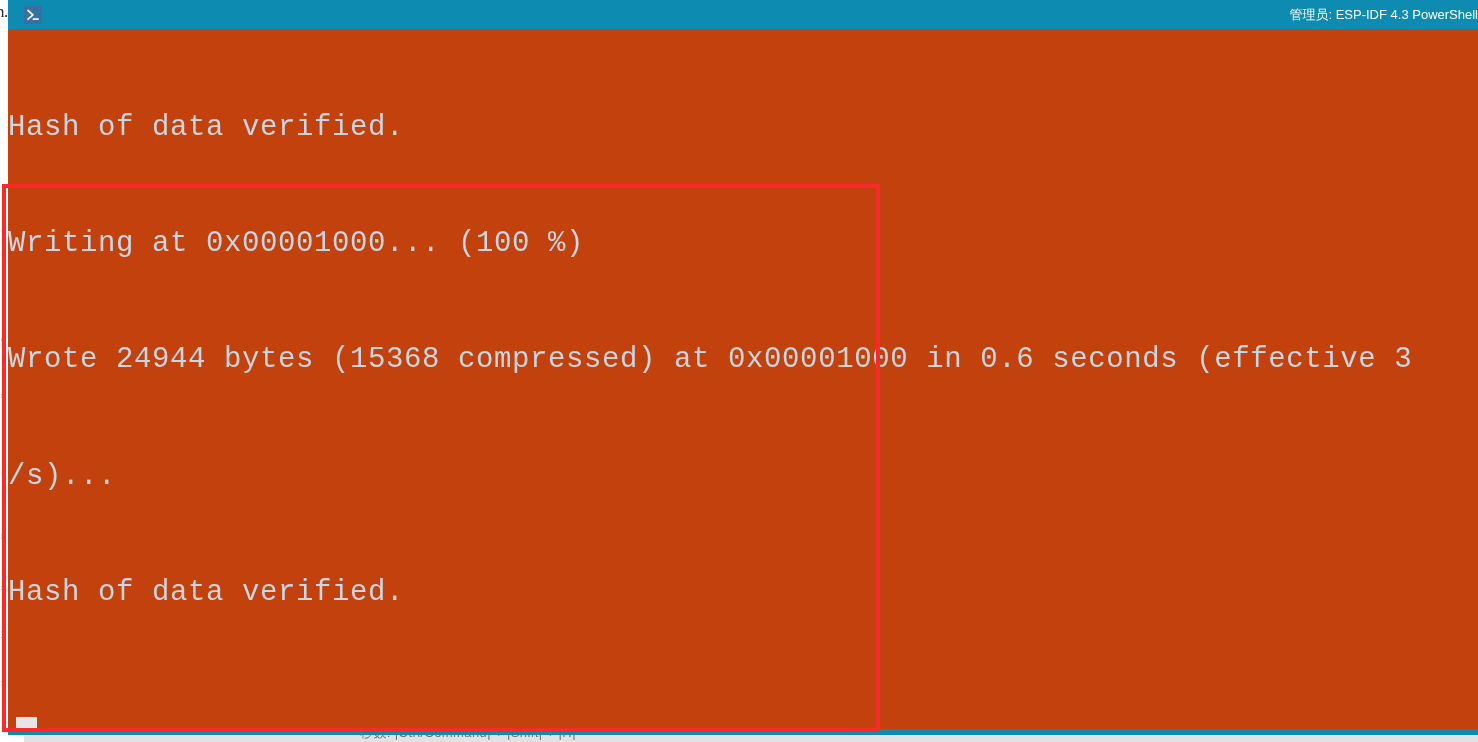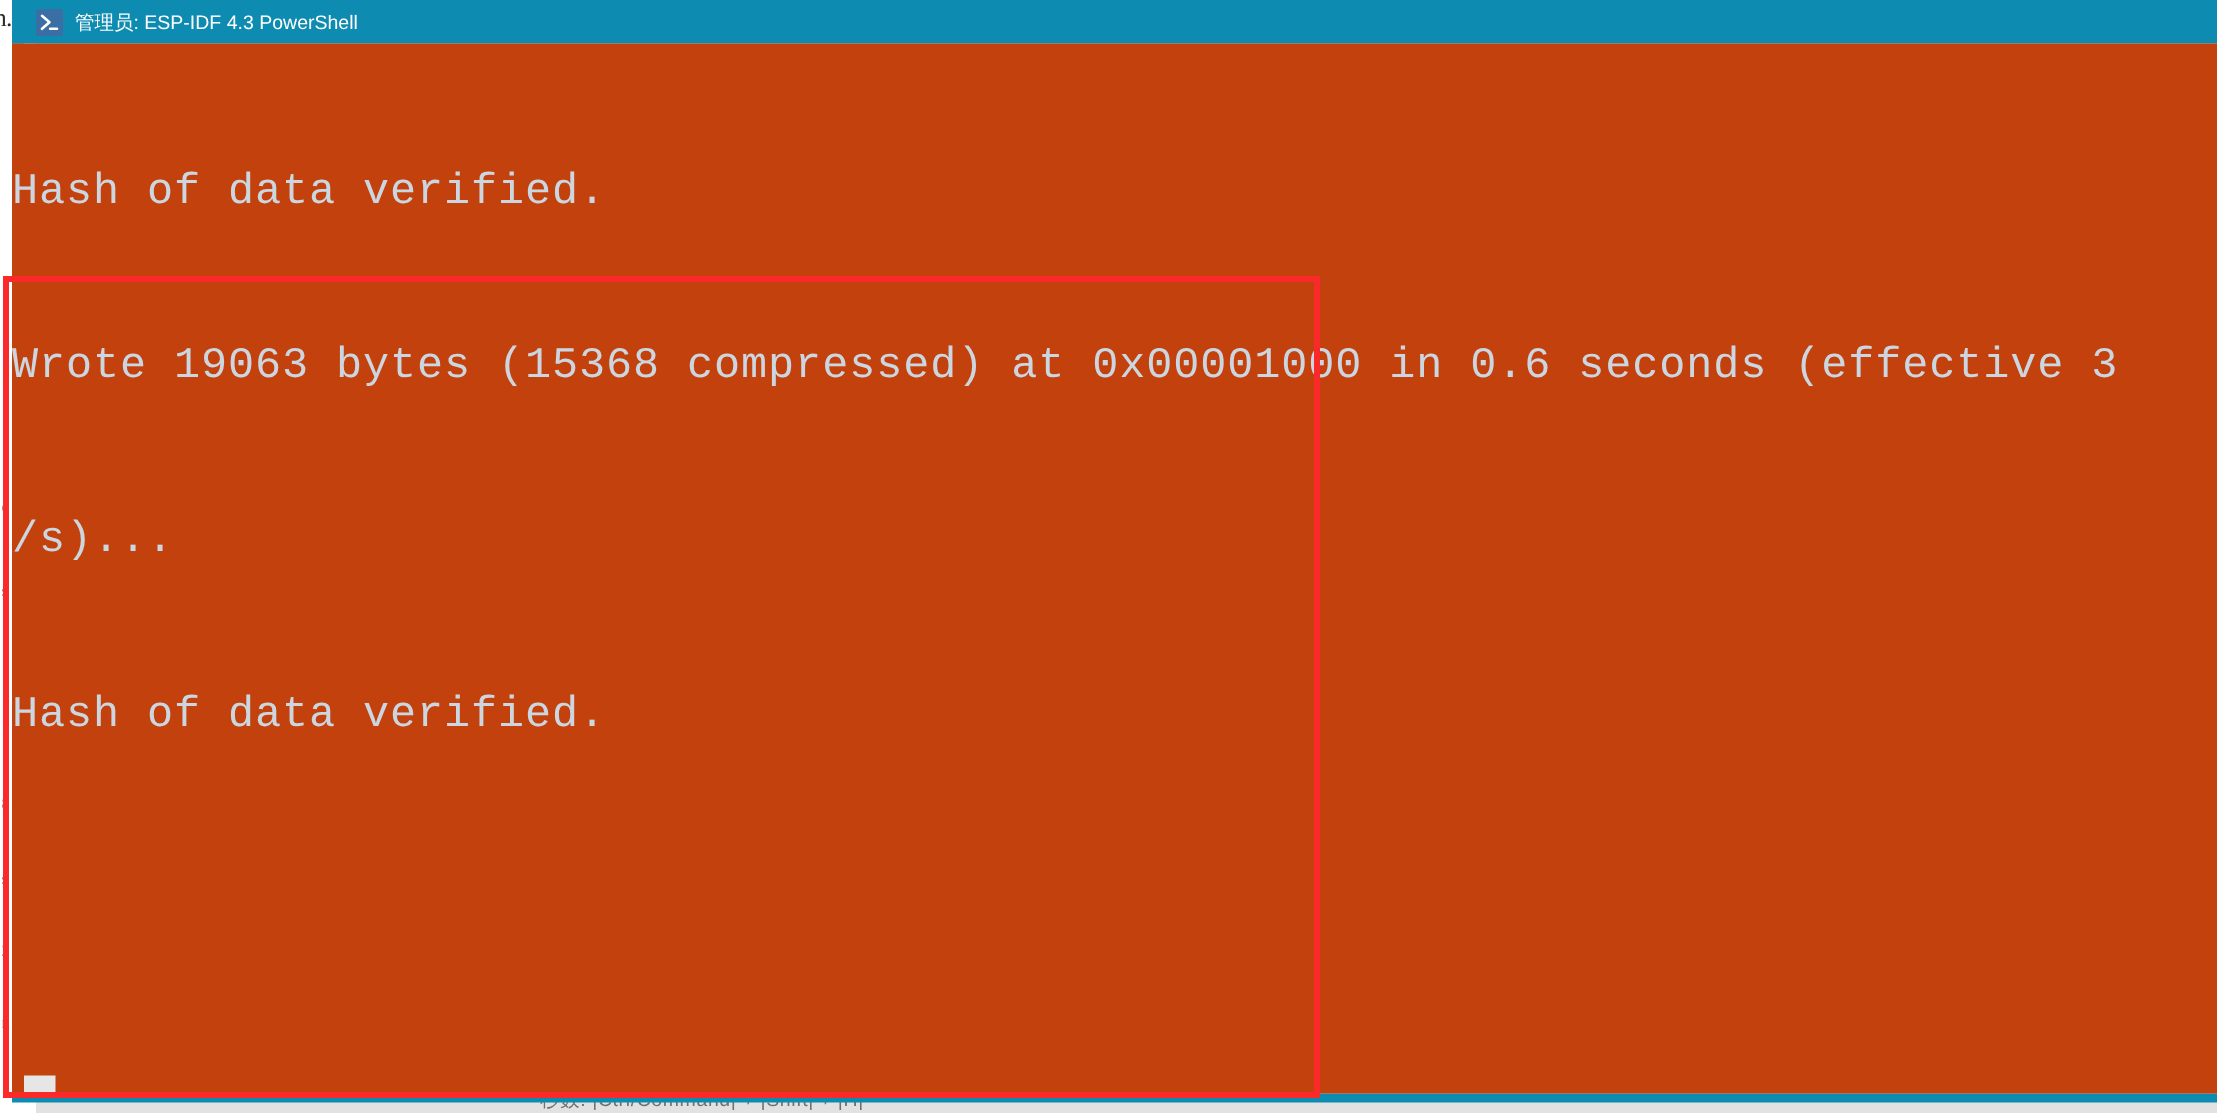--- a/index.html
+++ b/index.html
@@ -82,20 +82,21 @@
   .titlebar {
     position: absolute;
     left: 0; top: 0;
     width: 1470px;
     height: 29px;
     background: #0d8bb0;
     display: flex;
     align-items: center;
     padding-left: 16px;
     box-sizing: border-box;
+    justify-content: space-between;
   }
   .ps-icon {
     width: 18px;
     height: 18px;
     background: #3a6ea5;
     border-radius: 2px;
     position: relative;
     flex: 0 0 auto;
     margin-right: 8px;
     overflow: hidden;
@@ -211,21 +212,22 @@
       </span>
       <span class="title-text">管理员: ESP-IDF 4.3 PowerShell</span>
     </div>
 
     <div class="left-sliver"></div>
     <div class="bottom-sliver"></div>
 
     <div class="console">
       <div class="console-lines">
         <div class="line">Hash of data verified.</div>
-        <div class="line">Wrote 19063 bytes (15368 compressed) at 0x00001000 in 0.6 seconds (effective 3</div>
+        <div class="line">Writing at 0x00001000... (100 %)</div>
+        <div class="line">Wrote 24944 bytes (15368 compressed) at 0x00001000 in 0.6 seconds (effective 3</div>
         <div class="line">/s)...</div>
         <div class="line">Hash of data verified.</div>
         
         
         
         
         
         
         
         

